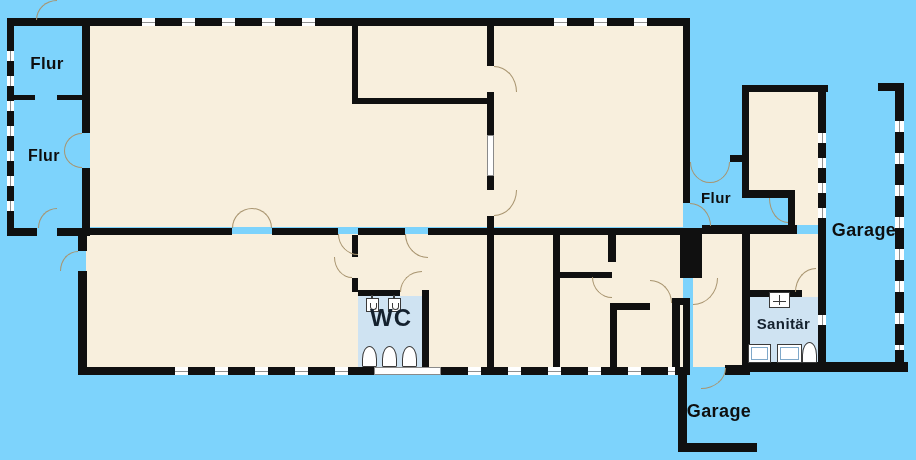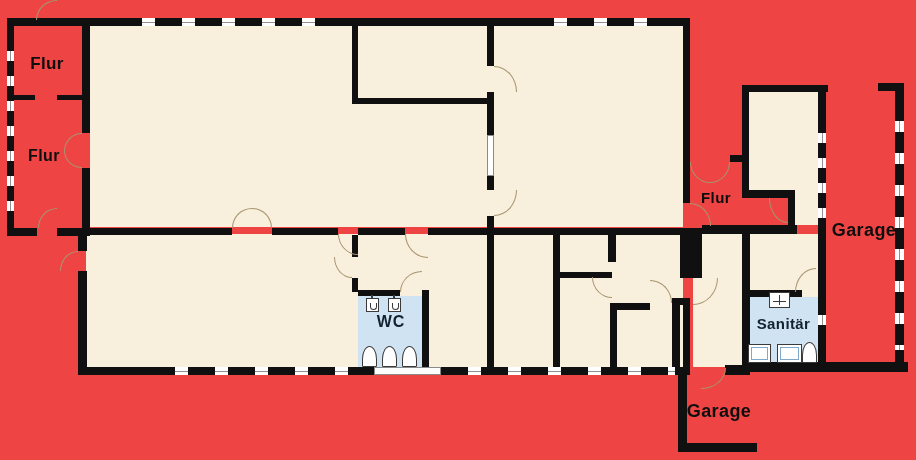--- a/index.html
+++ b/index.html
@@ -1,16 +1,16 @@
 <!DOCTYPE html>
 <html style="--room-fill: #f8efdd; --wet-fill: #cfe3f2; --wall: #101010; --arc: #a8946f; --winline: #909090; --label: #0e0e0e; --wet-label: #14212e;"><head>
 <meta charset="utf-8">
 <style>
   html,body{margin:0;padding:0;background:#ffffff;}
-  .plan{position:relative;width:916px;height:460px;background:#ef4444;overflow:hidden;
+  .plan{position:relative;width:916px;height:460px;background:#7dd3fc;overflow:hidden;
         font-family:"Liberation Sans",sans-serif;}
   .room{position:absolute;}
   .fill-room{background:var(--room-fill);}
   .fill-wet{background:var(--wet-fill);}
   .wall{position:absolute;background:var(--wall);}
   .arc{position:absolute;box-sizing:border-box;}
   .arc-tl{border-top:1.5px solid var(--arc);border-left:1.5px solid var(--arc);border-top-left-radius:100% 100%;}
   .arc-tr{border-top:1.5px solid var(--arc);border-right:1.5px solid var(--arc);border-top-right-radius:100% 100%;}
   .arc-bl{border-bottom:1.5px solid var(--arc);border-left:1.5px solid var(--arc);border-bottom-left-radius:100% 100%;}
   .arc-br{border-bottom:1.5px solid var(--arc);border-right:1.5px solid var(--arc);border-bottom-right-radius:100% 100%;}
@@ -163,19 +163,19 @@
   <div class="fixture" style="left:748px;top:344px;width:23px;height:19px;">
       <span class="tray-inner"></span>
     </div>
   <div class="fixture" style="left:777px;top:344px;width:25px;height:19px;">
       <span class="tray-inner"></span>
     </div>
   <div class="fixture toilet" style="left:802px;top:342px;width:15px;height:21px;"></div>
 
   <div class="label" style="left:24px;top:55px;width:46px;font-size:17px;">Flur</div>
   <div class="label" style="left:22px;top:148px;width:44px;font-size:16px;">Flur</div>
-  <div class="label wet" style="left:368px;top:314px;width:46px;font-size:16px;letter-spacing:1px;">WC</div>
+  <div class="label wet" style="left:368px;top:306px;width:46px;font-size:24px;letter-spacing:1px;">WC</div>
   <div class="label" style="left:692px;top:190px;width:48px;font-size:15px;">Flur</div>
   <div class="label" style="left:828px;top:221px;width:72px;font-size:18px;">Garage</div>
   <div class="label wet" style="left:749px;top:316px;width:69px;font-size:15px;">Sanitär</div>
   <div class="label" style="left:683px;top:402px;width:72px;font-size:18px;">Garage</div>
 
 </div>
 
 </body></html>

